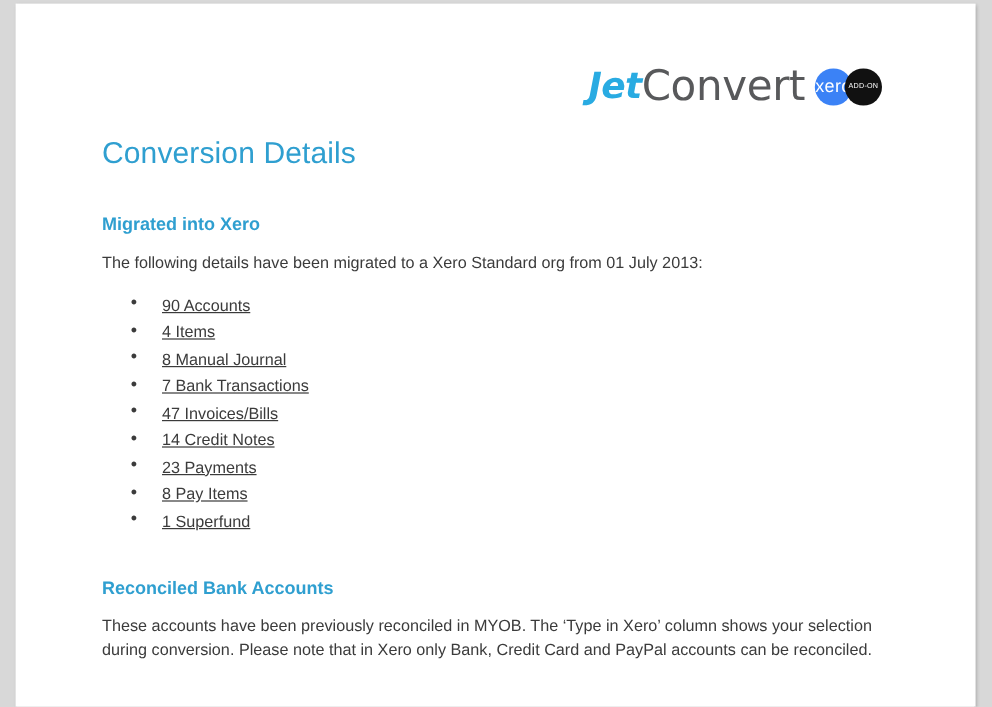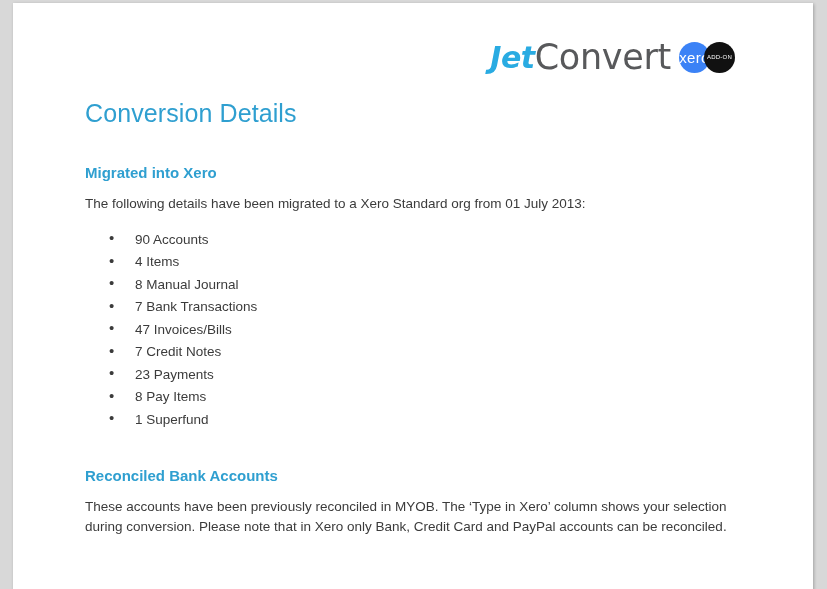--- a/index.html
+++ b/index.html
@@ -18,21 +18,21 @@
   .page {
     position: absolute;
     left: 13px;
     top: 3px;
     width: 800px;
     height: 600px;
     background: #ffffff;
     box-shadow: 1px 1px 3px rgba(0,0,0,0.25);
   }
   .content {
-    padding: 16px 72px 0 72px;
+    padding: 31px 72px 0 72px;
   }
 
   
   .logo-row {
     display: flex;
     justify-content: flex-end;
     align-items: center;
     padding-top: 18px;
     padding-right: 6px;
   }
@@ -106,20 +106,21 @@
     margin: 14px 0 0 0;
     padding-left: 24px;
     list-style: none;
   }
   ul.bullets li {
     font-size: 13.5px;
     color: #3b3b3b;
     line-height: 1.0;
     padding: 4.5px 0 4.5px 26px;
     position: relative;
+    text-decoration: underline;
   }
   ul.bullets li:before {
     content: "\2022";
     position: absolute;
     left: 0;
     top: 2px;
     font-size: 15px;
     color: #3b3b3b;
   }
 </style>
@@ -145,21 +146,21 @@
 
       <h2 class="section-title">Migrated into Xero</h2>
       <p class="body-text">The following details have been migrated to a Xero Standard org from 01 July 2013:</p>
 
       <ul class="bullets">
         <li>90 Accounts</li>
         <li>4 Items</li>
         <li>8 Manual Journal</li>
         <li>7 Bank Transactions</li>
         <li>47 Invoices/Bills</li>
-        <li>7 Credit Notes</li>
+        <li>14 Credit Notes</li>
         <li>23 Payments</li>
         <li>8 Pay Items</li>
         <li>1 Superfund</li>
       </ul>
 
       <h2 class="section-title">Reconciled Bank Accounts</h2>
       <p class="body-text">These accounts have been previously reconciled in MYOB. The ‘Type in Xero’ column shows your selection during conversion. Please note that in Xero only Bank, Credit Card and PayPal accounts can be reconciled.</p>
 
     </div>
   </div>

